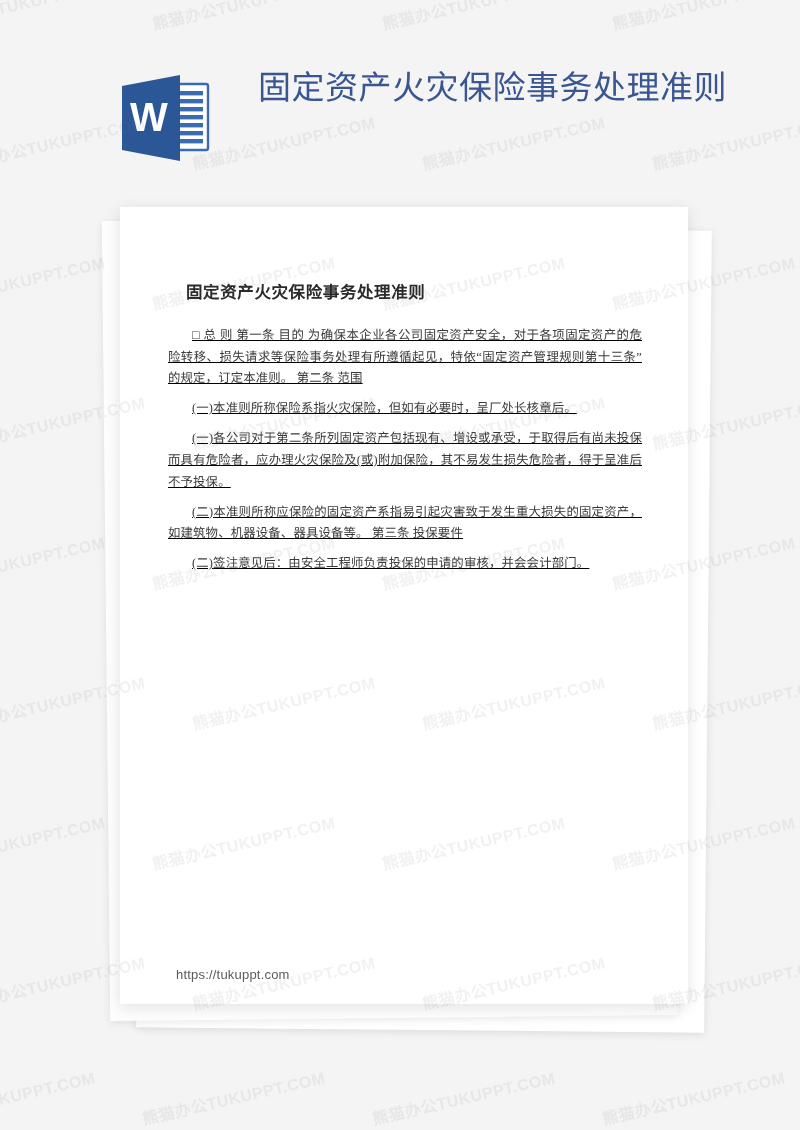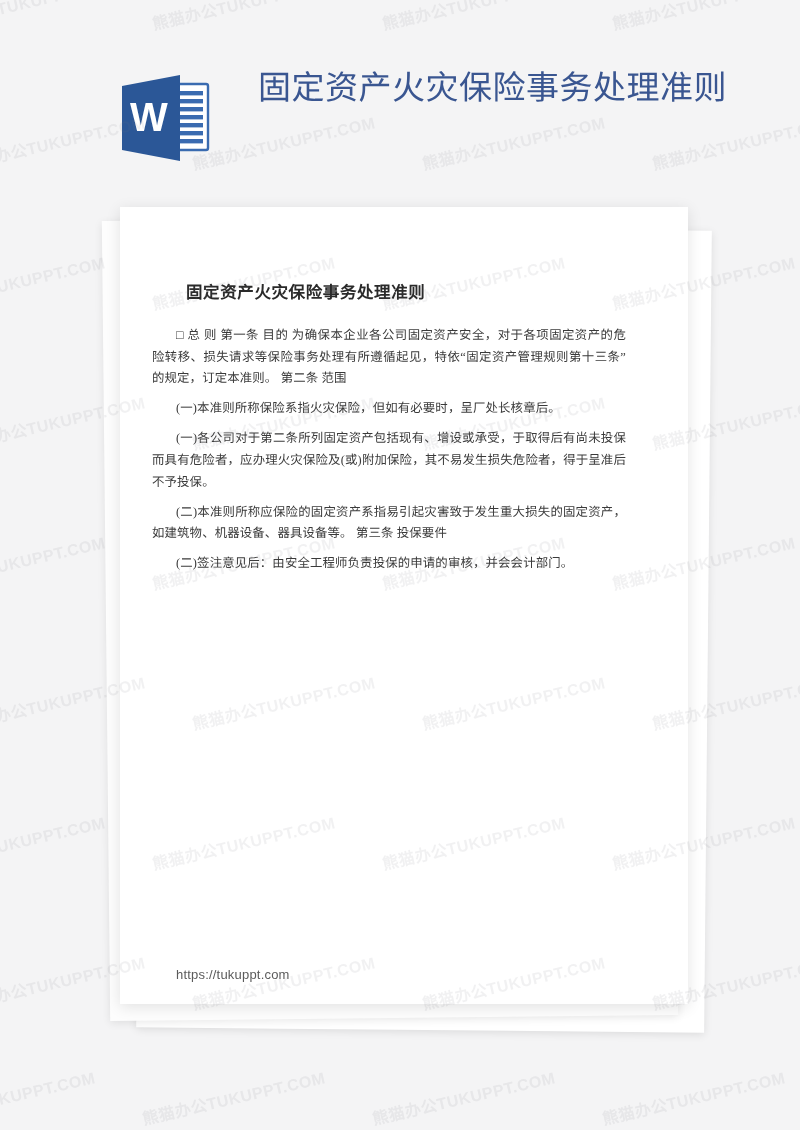--- a/index.html
+++ b/index.html
@@ -116,23 +116,24 @@
     top: 72px;
     font-family: "Liberation Serif", "DejaVu Serif", serif;
     font-size: 16.5px;
     font-weight: 700;
     color: #2a2a2a;
     letter-spacing: 0.6px;
     white-space: nowrap;
   }
   .body-area {
     position: absolute;
-    left: 32px;
+    left: 48px;
     top: 118px;
     width: 474px;
+    text-decoration: underline;
   }
   .para {
     font-family: "Liberation Serif", "DejaVu Serif", serif;
     font-size: 12.4px;
     line-height: 21.6px;
     color: #3a3a3a;
     text-align: justify;
     text-justify: inter-ideograph;
     margin: 0 0 8.5px 0;
     letter-spacing: 0.15px;

